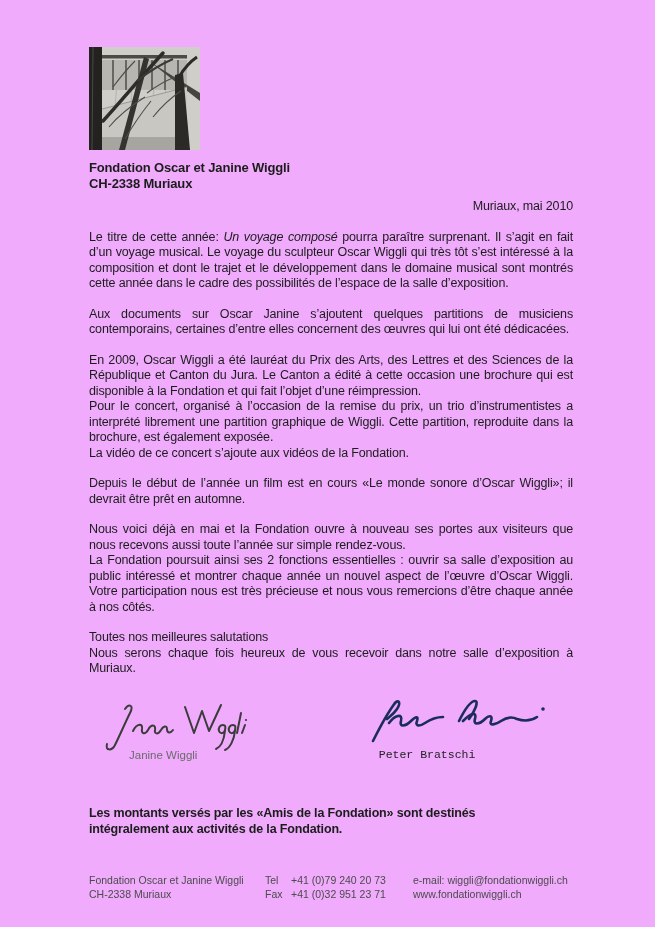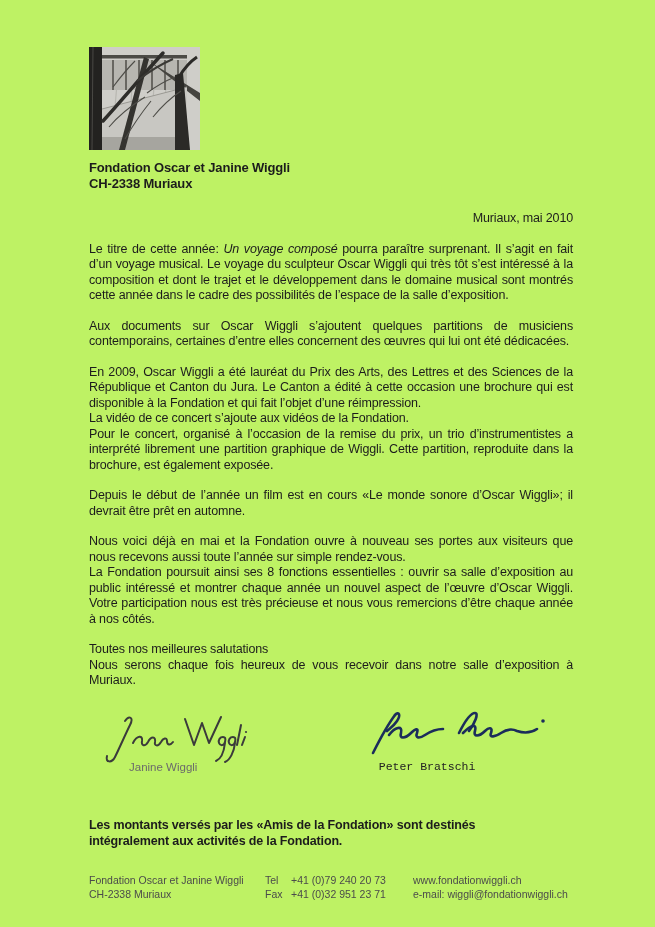--- a/index.html
+++ b/index.html
@@ -1,32 +1,32 @@
 <!DOCTYPE html>
 <html><head>
 <meta charset="utf-8">
 <style>
   html, body { margin: 0; padding: 0; background: #ffffff; }
   .page {
     position: relative;
     width: 655px; height: 927px;
-    background: #bef264;
+    background: #f0abfc;
     font-family: "Liberation Sans", sans-serif;
     color: #1c1c1c;
     font-size: 12.5px;
     line-height: 15.5px;
     letter-spacing: -0.15px;
     box-sizing: border-box;
     padding: 47px 82px 0 89px;
     overflow: hidden;
   }
   .col { width: 484px; }
   .photo { display: block; margin: 0 0 10px 0; }
   .org-head { font-weight: bold; font-size: 13px; line-height: 15.5px; }
-  .dateline { text-align: right; margin-top: 20px; }
+  .dateline { text-align: right; margin-top: 8px; }
   .salutation { margin-top: 27px; }
   .para { text-align: justify; margin: 15px 0 0 0; }
   .para p { margin: 0; text-align: justify; }
   .gap-lg { }
   em { font-style: italic; }
   .sig-row { display: flex; margin-top: 22px; height: 72px; gap: 26px; }
   .sig-block { position: relative; }
   .sig-janine { width: 240px; margin-left: 10px; }
   .sig-peter { width: 220px; margin-left: 0px; font-family: Liberation Mono, monospace; }
   .sig-img { display: block; }
@@ -93,33 +93,33 @@
     <div>Fondation Oscar et Janine Wiggli</div>
     <div>CH-2338 Muriaux</div>
   </div>
 
   <div class="col">
     <div class="dateline">Muriaux, mai 2010</div>
 
 
     <p class="para gap-lg"><span>Le titre de cette année: </span><em>Un voyage composé</em><span> pourra paraître surprenant. Il s’agit en fait d’un voyage musical. Le voyage du sculpteur Oscar Wiggli qui très tôt s’est intéressé à la composition et dont le trajet et le développement dans le domaine musical sont montrés cette année dans le cadre des possibilités de l’espace de la salle d’exposition.</span></p>
 
-    <p class="para gap-lg">Aux documents sur Oscar Wiggli s’ajoutent quelques partitions de musiciens contemporains, certaines d’entre elles concernent des œuvres qui lui ont été dédicacées.</p>
+    <p class="para gap-lg">Aux documents sur Oscar Janine s’ajoutent quelques partitions de musiciens contemporains, certaines d’entre elles concernent des œuvres qui lui ont été dédicacées.</p>
 
     <div class="para">
       <p>En 2009, Oscar Wiggli a été lauréat du Prix des Arts, des Lettres et des Sciences de la République et Canton du Jura. Le Canton a édité à cette occasion une brochure qui est disponible à la Fondation et qui fait l’objet d’une réimpression.</p>
+      <p>Pour le concert, organisé à l’occasion de la remise du prix, un trio d’instrumentistes a interprété librement une partition graphique de Wiggli. Cette partition, reproduite dans la brochure, est également exposée.</p>
       <p>La vidéo de ce concert s’ajoute aux vidéos de la Fondation.</p>
-      <p>Pour le concert, organisé à l’occasion de la remise du prix, un trio d’instrumentistes a interprété librement une partition graphique de Wiggli. Cette partition, reproduite dans la brochure, est également exposée.</p>
     </div>
 
     <p class="para">Depuis le début de l’année un film est en cours «Le monde sonore d’Oscar Wiggli»; il devrait être prêt en automne.</p>
 
     <div class="para">
       <p>Nous voici déjà en mai et la Fondation ouvre à nouveau ses portes aux visiteurs que nous recevons aussi toute l’année sur simple rendez-vous.</p>
-      <p>La Fondation poursuit ainsi ses 8 fonctions essentielles : ouvrir sa salle d’exposition au public intéressé et montrer chaque année un nouvel aspect de l’œuvre d’Oscar Wiggli. Votre participation nous est très précieuse et nous vous remercions d’être chaque année à nos côtés.</p>
+      <p>La Fondation poursuit ainsi ses 2 fonctions essentielles : ouvrir sa salle d’exposition au public intéressé et montrer chaque année un nouvel aspect de l’œuvre d’Oscar Wiggli. Votre participation nous est très précieuse et nous vous remercions d’être chaque année à nos côtés.</p>
     </div>
 
     <div class="para">
       <p>Toutes nos meilleures salutations</p>
       <p>Nous serons chaque fois heureux de vous recevoir dans notre salle d’exposition à Muriaux.</p>
     </div>
 
     <div class="sig-row">
       <div class="sig-block sig-janine">
         <svg class="sig-img" width="160" height="55" viewBox="0 0 160 55" aria-hidden="true">
@@ -162,18 +162,18 @@
       <div>Fondation Oscar et Janine Wiggli</div>
       <div>CH-2338 Muriaux</div>
     </div>
     <div class="f-col2">
       <span>Tel</span>
       <span>+41 (0)79 240 20 73</span>
       <span>Fax</span>
       <span>+41 (0)32 951 23 71</span>
     </div>
     <div class="f-col3">
+      <div>e-mail: wiggli@fondationwiggli.ch</div>
       <div>www.fondationwiggli.ch</div>
-      <div>e-mail: wiggli@fondationwiggli.ch</div>
     </div>
   </div>
 
 </div>
 
 </body></html>

